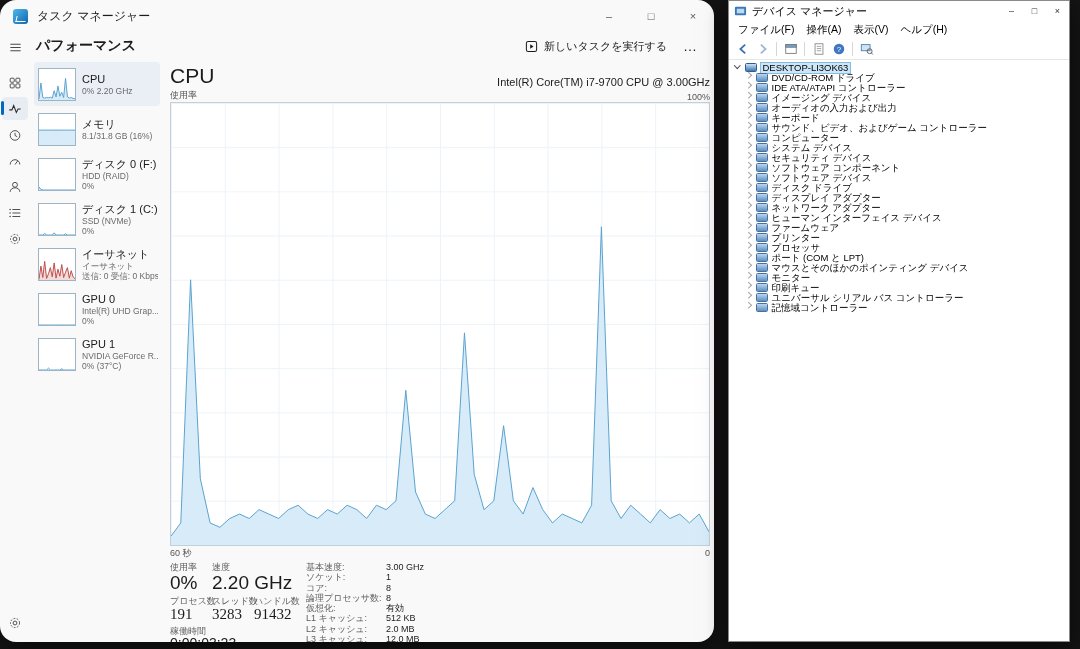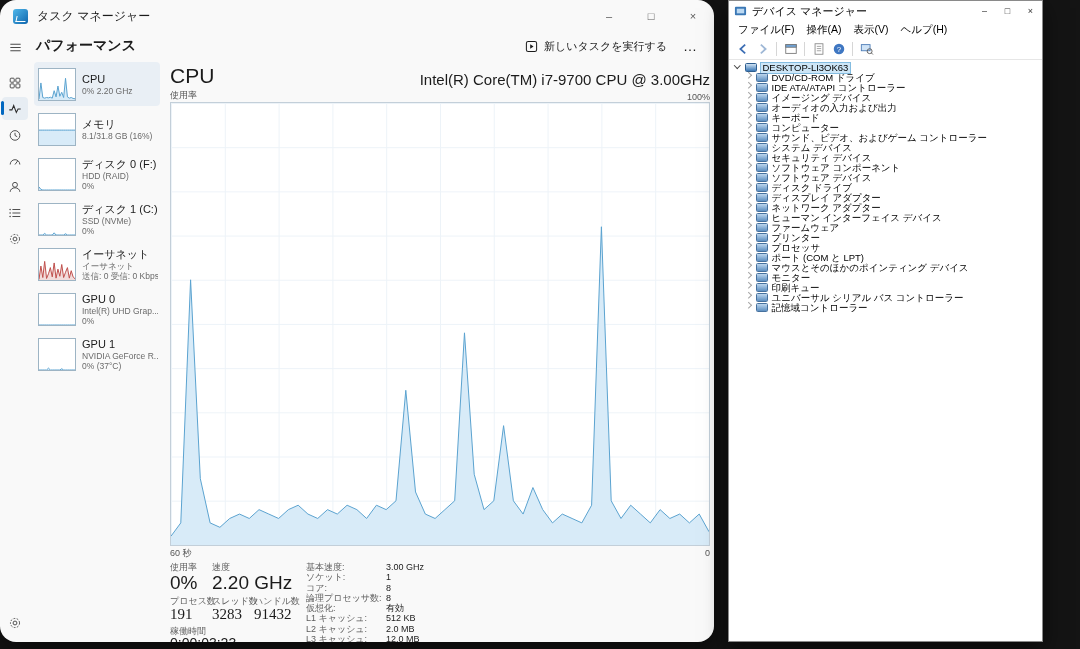--- a/index.html
+++ b/index.html
@@ -45,21 +45,21 @@
   .sb-thumb{width:38px;height:33px;background:#fff;border:1px solid #9db4c4;flex:none;}
   .sb-text{min-width:0;}
   .sb-title{font-size:11px;color:#1b1b1b;line-height:13px;white-space:nowrap;}
   .sb-sub{font-size:8.5px;color:#6a6a6a;line-height:10px;white-space:nowrap;overflow:hidden;}
   .sb-sub:empty{display:none;}
 
   
   .tm-main{flex:1;padding:0 2px 0 10px;display:flex;flex-direction:column;min-width:0;}
   .main-head{height:26px;display:flex;align-items:flex-end;justify-content:space-between;flex:none;}
   .main-title{font-size:21px;color:#1b1b1b;line-height:24px;}
-  .main-sub{font-size:15px;color:#1b1b1b;margin-top:48px;}
+  .main-sub{font-size:11px;color:#1b1b1b;margin-top:48px;}
   .chart-labels{height:14px;display:flex;justify-content:space-between;align-items:flex-end;
       font-size:9px;color:#555;flex:none;}
   .chart-wrap{height:444px;flex:none;border:1px solid #c3cfd9;position:relative;background-color:#fff;
       background-image:linear-gradient(to right,#edf3f8 1px,transparent 1px),
                        linear-gradient(to bottom,#edf3f8 1px,transparent 1px);
       background-size:10% 10%;}
   .chart-wrap svg{position:absolute;inset:0;width:100%;height:100%;}
   .chart-bottom{height:14px;display:flex;justify-content:space-between;align-items:center;
       font-size:9px;color:#555;flex:none;gap:10px;}
   .stats{flex:1;display:flex;padding-top:2px;min-height:0;}
@@ -69,21 +69,21 @@
   .stat-label{font-size:9px;color:#5d5d5d;line-height:10px;white-space:nowrap;}
   .stat-big{font-size:19px;font-weight:300;color:#1b1b1b;line-height:21px;white-space:nowrap;}
   .stat-mid{font-size:15px;font-weight:300;color:#1b1b1b;line-height:17px;white-space:nowrap;}
   .stat-sm{font-size:14px;font-weight:300;color:#1b1b1b;line-height:15px;white-space:nowrap;}
   .specs{display:grid;grid-template-columns:74px auto;column-gap:6px;row-gap:0px;
       font-size:9px;line-height:10.3px;align-content:start;margin-left:4px;}
   .spec-label{color:#5d5d5d;white-space:nowrap;}
   .spec-value{color:#1b1b1b;white-space:nowrap;}
 
   
-  .dm{position:absolute;left:728px;top:0;width:315px;height:642px;background:#fff;
+  .dm{position:absolute;left:728px;top:0;width:342px;height:642px;background:#fff;
       border:1px solid #8a8a8a;box-shadow:0 8px 22px rgba(0,0,0,.55);overflow:hidden;}
   .dm-titlebar{height:20px;display:flex;align-items:center;padding-left:5px;gap:5px;
       font-size:11px;color:#000;}
   .dm-winbtns{margin-left:auto;display:flex;height:100%;}
   .dm-winbtns span{width:23px;display:flex;align-items:center;justify-content:center;
       font-size:9px;color:#333;}
   .dm-menubar{height:17px;display:flex;align-items:center;font-size:10.5px;color:#000;padding-left:3px;}
   .dm-menubar span{padding:0 6px;}
   .dm-toolbar{height:22px;display:flex;align-items:center;gap:3px;padding:0 5px;
       border-bottom:1px solid #e6e6e6;}
@@ -435,26 +435,26 @@
           <span class="dm-label">オーディオの入力および出力</span>
         </div>
       <div class="dm-row child">
           <span class="chev"></span>
           <span class="dm-ico"></span>
           <span class="dm-label">キーボード</span>
         </div>
       <div class="dm-row child">
           <span class="chev"></span>
           <span class="dm-ico"></span>
+          <span class="dm-label">サウンド、ビデオ、およびゲーム コントローラー</span>
+        </div>
+      <div class="dm-row child">
+          <span class="chev"></span>
+          <span class="dm-ico"></span>
           <span class="dm-label">コンピューター</span>
-        </div>
-      <div class="dm-row child">
-          <span class="chev"></span>
-          <span class="dm-ico"></span>
-          <span class="dm-label">サウンド、ビデオ、およびゲーム コントローラー</span>
         </div>
       <div class="dm-row child">
           <span class="chev"></span>
           <span class="dm-ico"></span>
           <span class="dm-label">システム デバイス</span>
         </div>
       <div class="dm-row child">
           <span class="chev"></span>
           <span class="dm-ico"></span>
           <span class="dm-label">セキュリティ デバイス</span>

